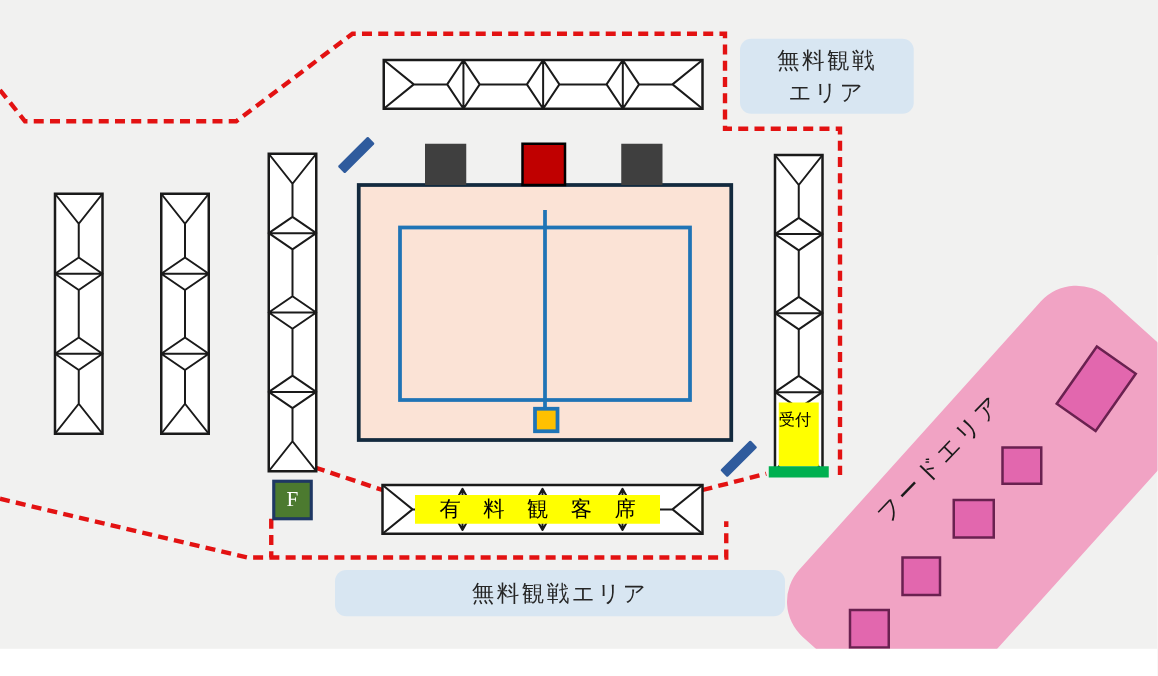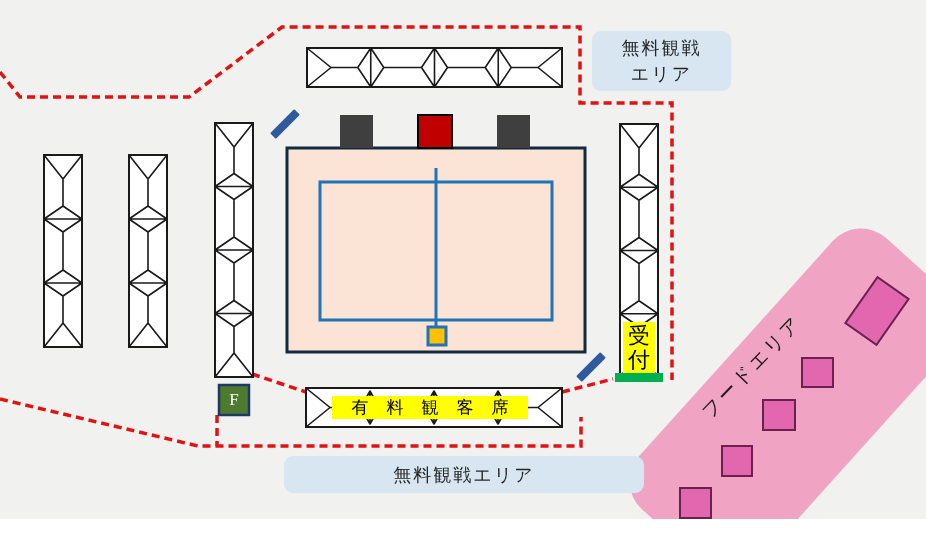--- a/index.html
+++ b/index.html
@@ -20,21 +20,21 @@
     display:flex;align-items:center;justify-content:center;
     color:#1a1a1a;font-size:19px;letter-spacing:3px;white-space:nowrap;
     transform-origin:center center;
   }
   .banner-text{
     display:flex;align-items:center;justify-content:center;
     color:#000;font-size:17px;letter-spacing:18px;text-indent:18px;
     white-space:nowrap;overflow:visible;
   }
   .reception-text{
-    color:#000;font-size:22px;line-height:24px;text-align:center;
+    color:#000;font-size:13px;line-height:24px;
     word-break:break-all;padding-top:2px;
   }
   .f-text{
     display:flex;align-items:center;justify-content:center;
     color:#fff;font-size:17px;
   }
 </style>
 </head>
 <body>
 
@@ -88,21 +88,21 @@
       <rect x="623" y="322" width="32" height="51" fill="#FFFF00"></rect>
       <rect x="615" y="373" width="48" height="9" fill="#00B050"></rect>
       <rect x="219" y="385" width="30" height="30" fill="#4C7A2F" stroke="#1F3864" stroke-width="2.5"></rect>
     </svg>
 
   <div class="overlay area-label" id="label-top" style="left: 592px; top: 31px; width: 139px; height: 60px; background: rgb(216, 230, 242);">
     <span>無料観戦</span>
     <span>エリア</span>
   </div>
 
-  <div class="overlay area-label" id="label-bottom" style="left: 284px; top: 456px; width: 360px; height: 37px; background: rgb(216, 230, 242);">
+  <div class="overlay area-label" id="label-bottom" style="left: 268px; top: 456px; width: 360px; height: 37px; background: rgb(216, 230, 242);">
     <span>無料観戦エリア</span>
   </div>
 
   <div class="overlay food-label" id="label-food" style="left: 672px; top: 352px; width: 160px; height: 30px; transform: rotate(-46deg);">フードエリア</div>
 
   <div class="overlay banner-text" id="label-banner" style="left: 332px; top: 396px; width: 196px; height: 23px; text-align: right;">有料観客席</div>
 
   <div class="overlay reception-text" id="label-reception" style="left: 623px; top: 322px; width: 32px; height: 51px;">受付</div>
 
   <div class="overlay f-text" id="label-f" style="left: 219px; top: 385px; width: 30px; height: 30px;">F</div>

